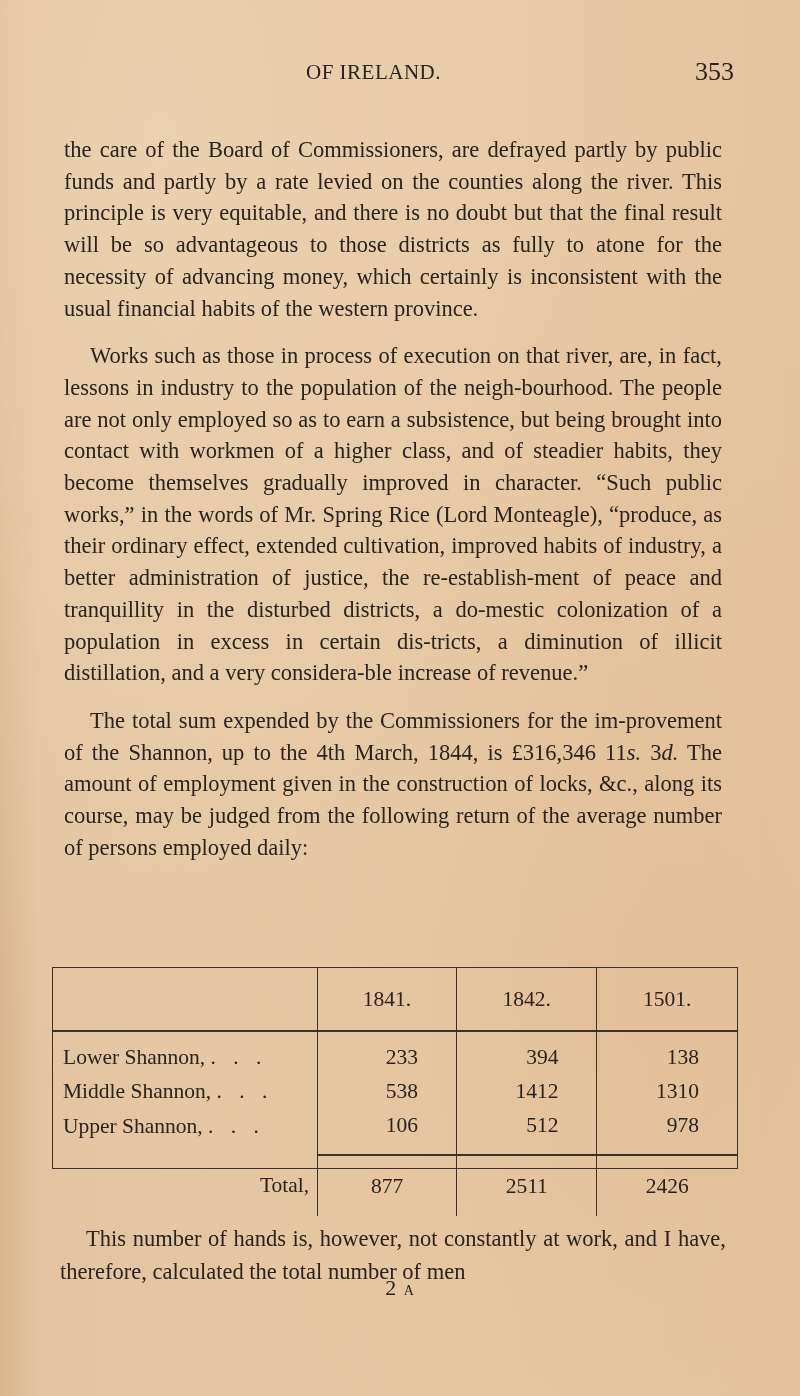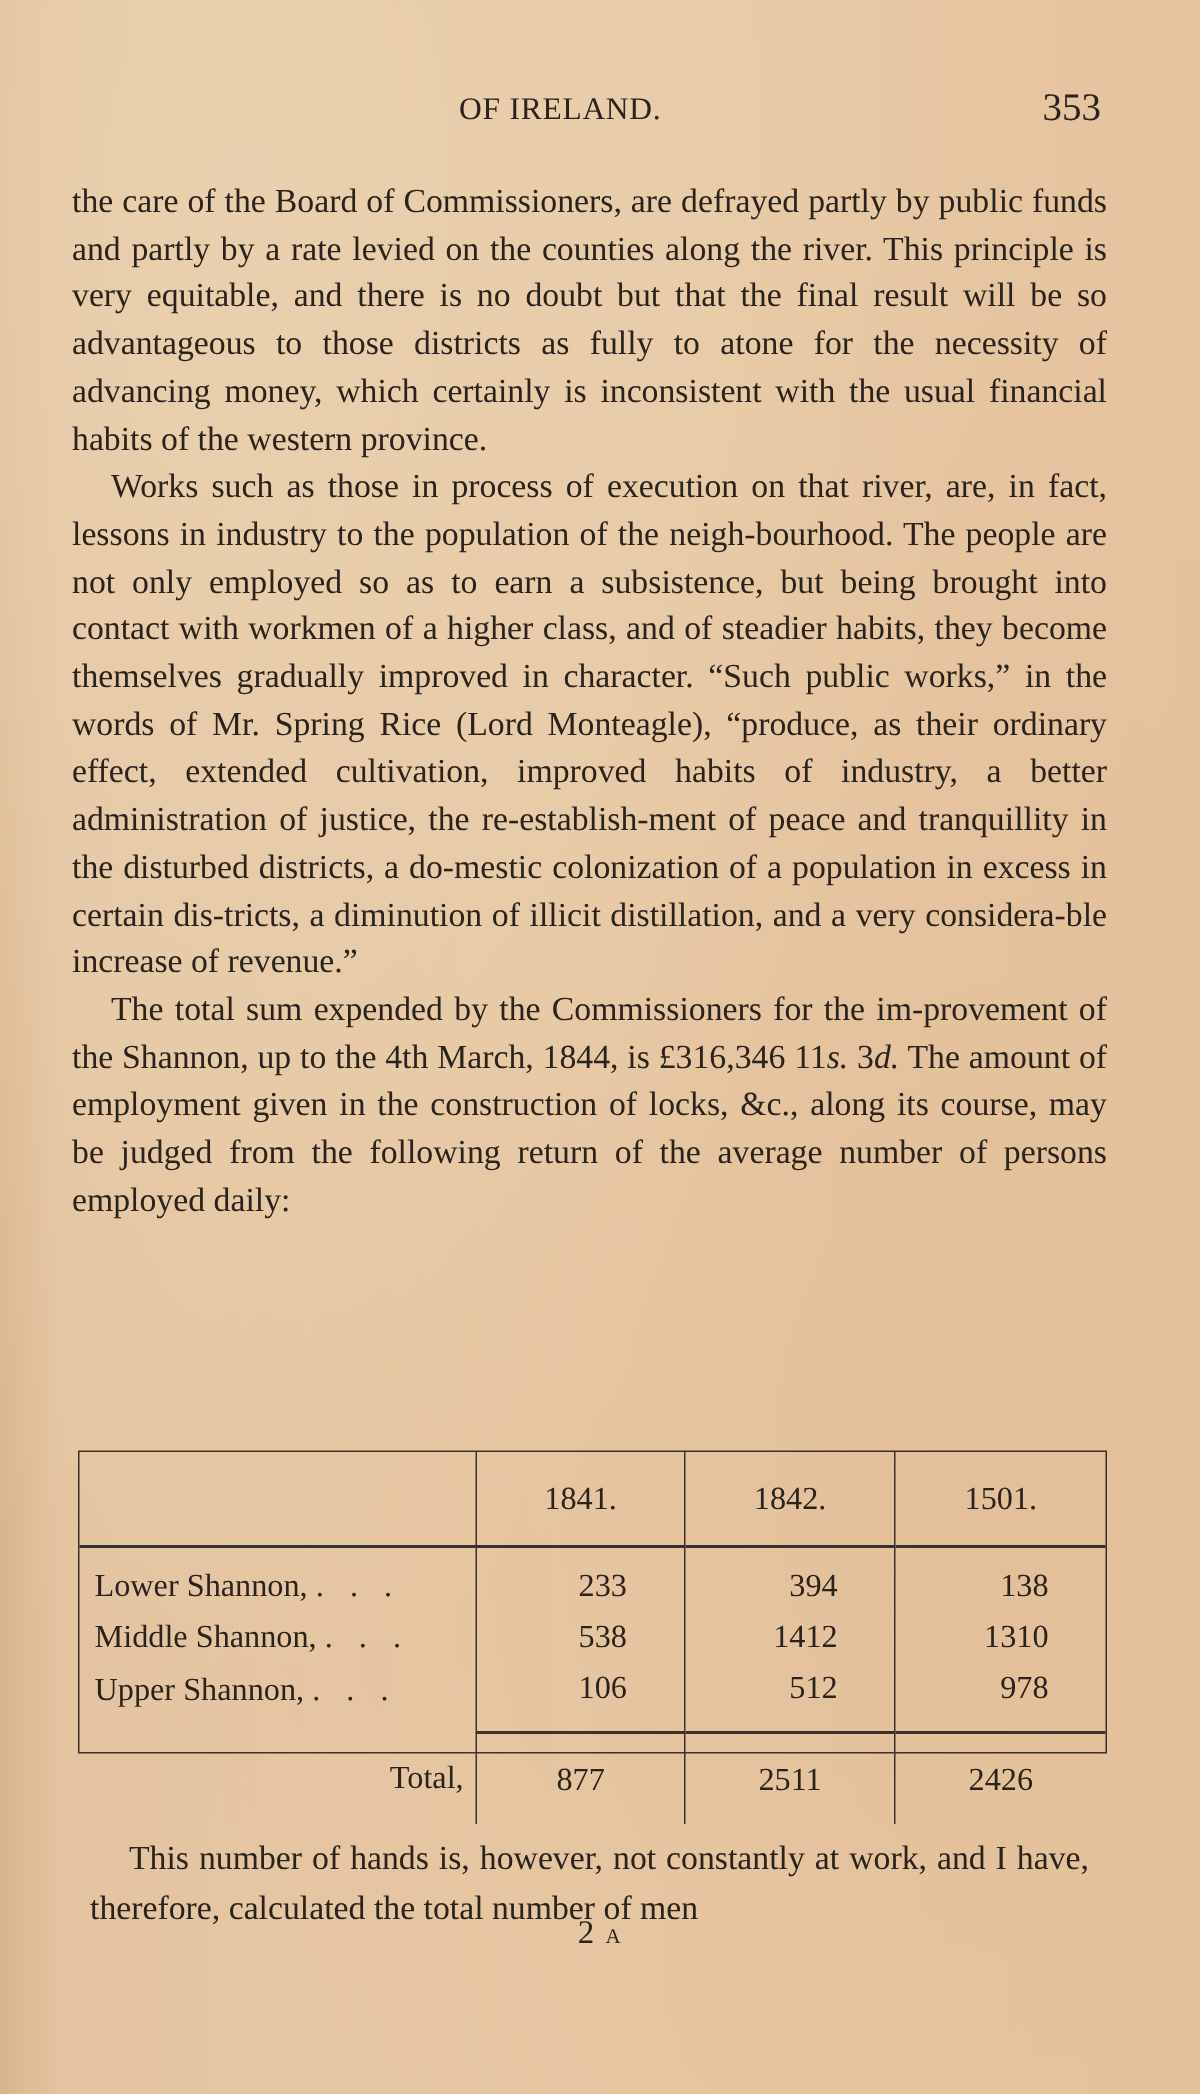--- a/index.html
+++ b/index.html
@@ -22,21 +22,21 @@
     position: absolute; left: 258px; top: 0;
     font-size: 21px; letter-spacing: 0.5px; font-variant: small-caps;
   }
   .page-number {
     position: absolute; right: 4px; top: -3px; font-size: 26px; margin-left: 36px;
   }
   .body-text {
     position: absolute; top: 118px; left: 48px; width: 690px;
     font-size: 22.5px; line-height: 31.7px; text-align: justify;
   }
-  .body-text p { margin: 0; text-indent: 0; }
+  .body-text p { margin: 16px; text-indent: 0; }
   .body-text p.indent { text-indent: 26px; }
   .table-wrap {
     position: absolute; top: 967px; left: 52px; width: 684px; height: 200px;
     border: 1.5px solid #3b3129; border-right-width: 1.5px;
   }
   table.emp { border-collapse: collapse; width: 100%; height: 100%; font-size: 21.5px; }
   table.emp td { padding: 0; vertical-align: middle; }
   .col-label { width: 262px; }
   .col-year { width: 112px; border-left: 1.3px solid #3b3129; text-align: center; }
   tr.head td { height: 62px; }

